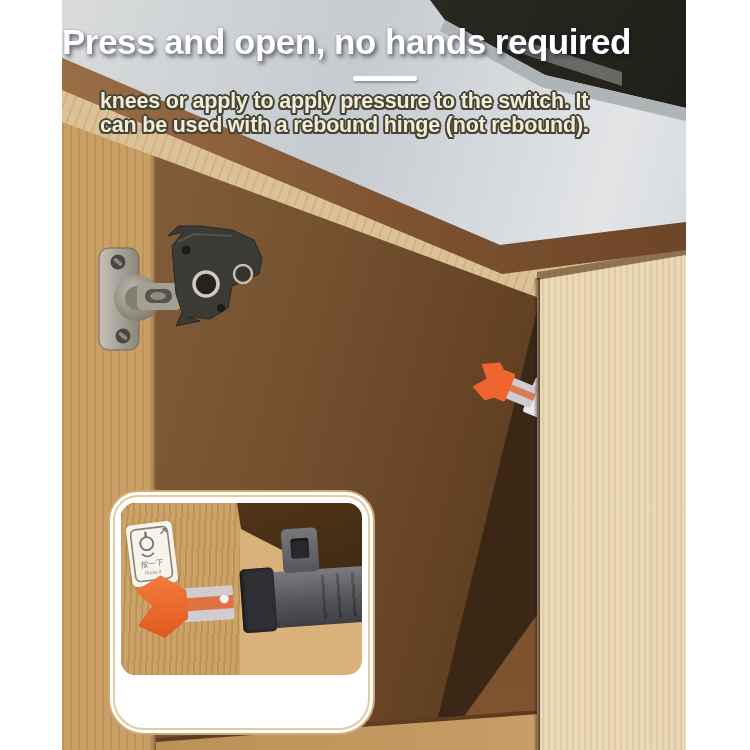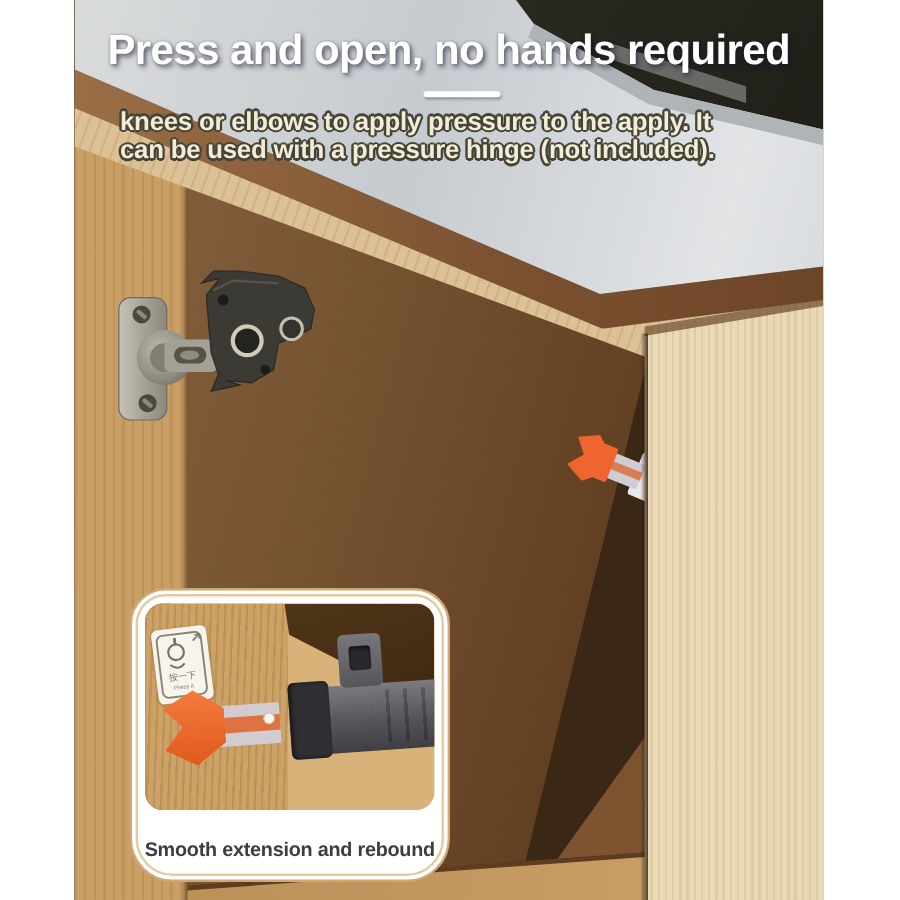--- a/index.html
+++ b/index.html
@@ -62,21 +62,21 @@
               transform:rotate(22deg);transform-origin:70px 22px;}
   .latch-main .m-cap{position:absolute;left:56px;top:2px;width:20px;height:38px;background:#eae7ec;border-radius:3px;}
   .latch-main .m-dot{position:absolute;left:60px;top:4px;width:6px;height:6px;border-radius:50%;background:#b5382b;}
   .latch-main .m-shaft{position:absolute;left:30px;top:12px;width:32px;height:22px;background:#cfccd3;border-radius:2px;}
   .latch-main .m-rod{position:absolute;left:30px;top:19px;width:32px;height:7px;background:#d86b33;opacity:.8;}
   .latch-main .m-collar{position:absolute;left:23px;top:8px;width:13px;height:30px;background:var(--accent-orange);border-radius:2px;}
   .latch-main .m-tip{position:absolute;left:0;top:2px;width:31px;height:42px;background:var(--accent-orange);
        clip-path:polygon(100% 30%,55% 2%,2% 22%,34% 50%,2% 80%,55% 100%,100% 72%);}
 
   
-  .title{position:absolute;left:62px;top:22px;width:624px;text-align:center;
+  .title{position:absolute;left:62px;top:22px;width:624px;text-align:left;
          font-size:35px;font-weight:bold;letter-spacing:-.5px;color:var(--title-text);
          text-shadow:0 0 2px rgba(28,28,48,.35),2px 3px 4px rgba(22,22,44,.6);}
   .title-dash{position:absolute;left:353px;top:76px;width:64px;height:5px;border-radius:3px;
          background:#ffffff;box-shadow:1px 2px 2px rgba(40,40,40,.35);}
   .subtitle{position:absolute;left:100px;top:90px;font-size:21.5px;line-height:23.5px;font-weight:bold;
          color:var(--subtitle-text);letter-spacing:-.2px;
          text-shadow:-2px 0 0 var(--subtitle-outline),2px 0 0 var(--subtitle-outline),
                      0 -2px 0 var(--subtitle-outline),0 2px 0 var(--subtitle-outline),
                      -1.5px -1.5px 0 var(--subtitle-outline),1.5px -1.5px 0 var(--subtitle-outline),
                      -1.5px 1.5px 0 var(--subtitle-outline),1.5px 1.5px 0 var(--subtitle-outline);}
@@ -189,22 +189,22 @@
       <circle cx="161" cy="52" r="9" fill="#34332d" stroke="#c4bfb1" stroke-width="2.5"></circle>
       <circle cx="104" cy="28" r="4.5" fill="#1d1c19"></circle>
       <circle cx="139" cy="86" r="4" fill="#1d1c19"></circle>
       <path d="M96 20 L112 12 L150 14" stroke="#55534a" stroke-width="2" fill="none"></path>
     </svg>
   </div>
 
   <div class="title">Press and open, no hands required</div>
   <div class="title-dash"></div>
   <div class="subtitle">
-    <div>knees or elbows to apply pressure to the apply. It</div>
-    <div>can be used with a pressure hinge (not included).</div>
+    <div>knees or apply to apply pressure to the switch. It</div>
+    <div>can be used with a rebound hinge (not rebound).</div>
   </div>
 
   <div class="inset-card">
     <div class="inset-photo">
       <div class="ip-wood-left"></div>
       <div class="ip-gap"></div>
       <div class="ip-wood-right"></div>
       <div class="il ip-interior"></div>
 
       <div class="press-sticker">
@@ -225,16 +225,15 @@
           <div class="lt-lug-hole"></div>
         </div>
         <div class="lt-mouth"></div>
         <div class="lt-collar"></div>
         <div class="lt-shaft"></div>
         <div class="lt-rod"></div>
         <div class="lt-tip"></div>
         <div class="lt-glint"></div>
       </div>
     </div>
-    <div class="inset-caption">Smooth extension and rebound</div>
   </div>
 
 </div>
 
 </body></html>

